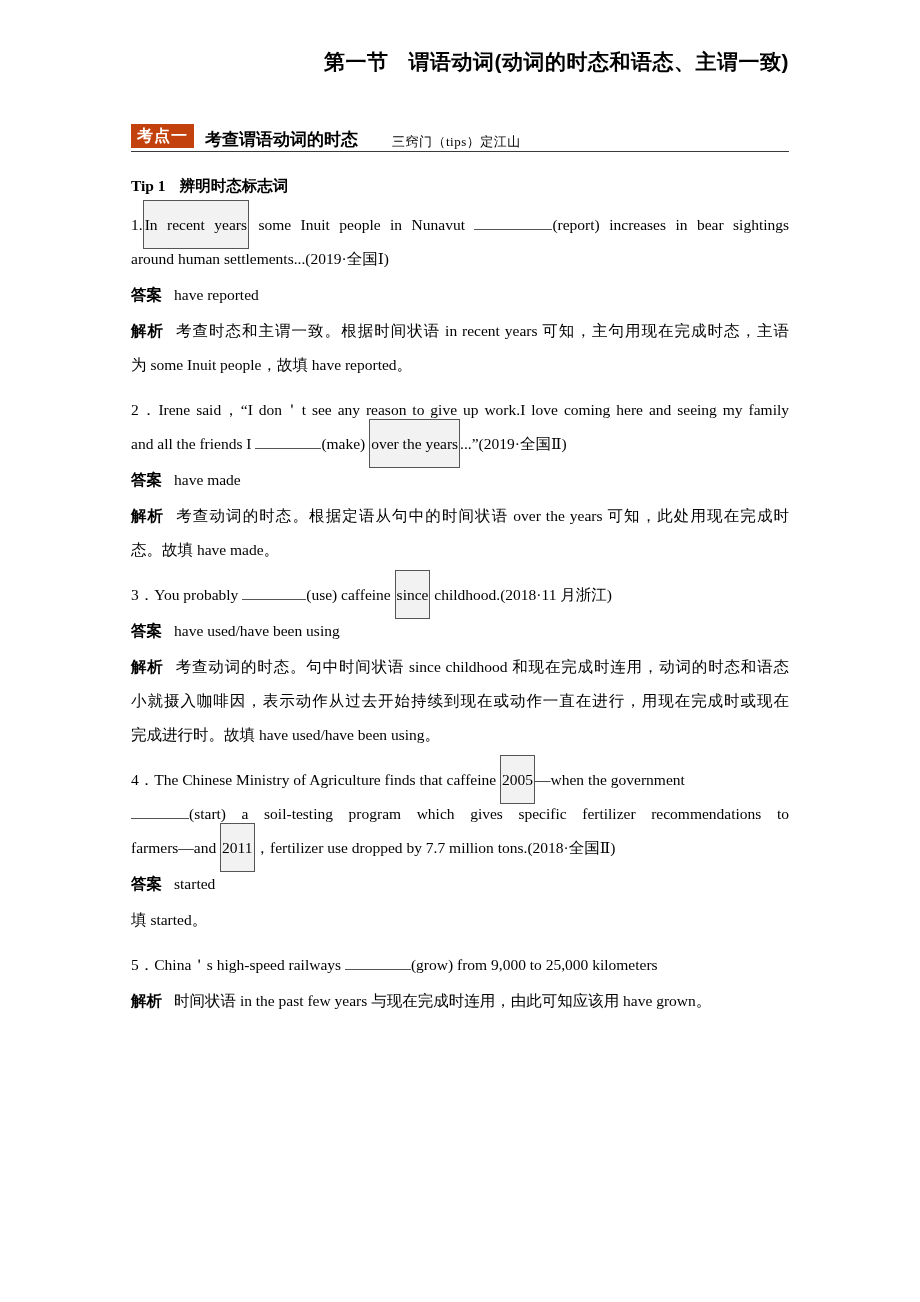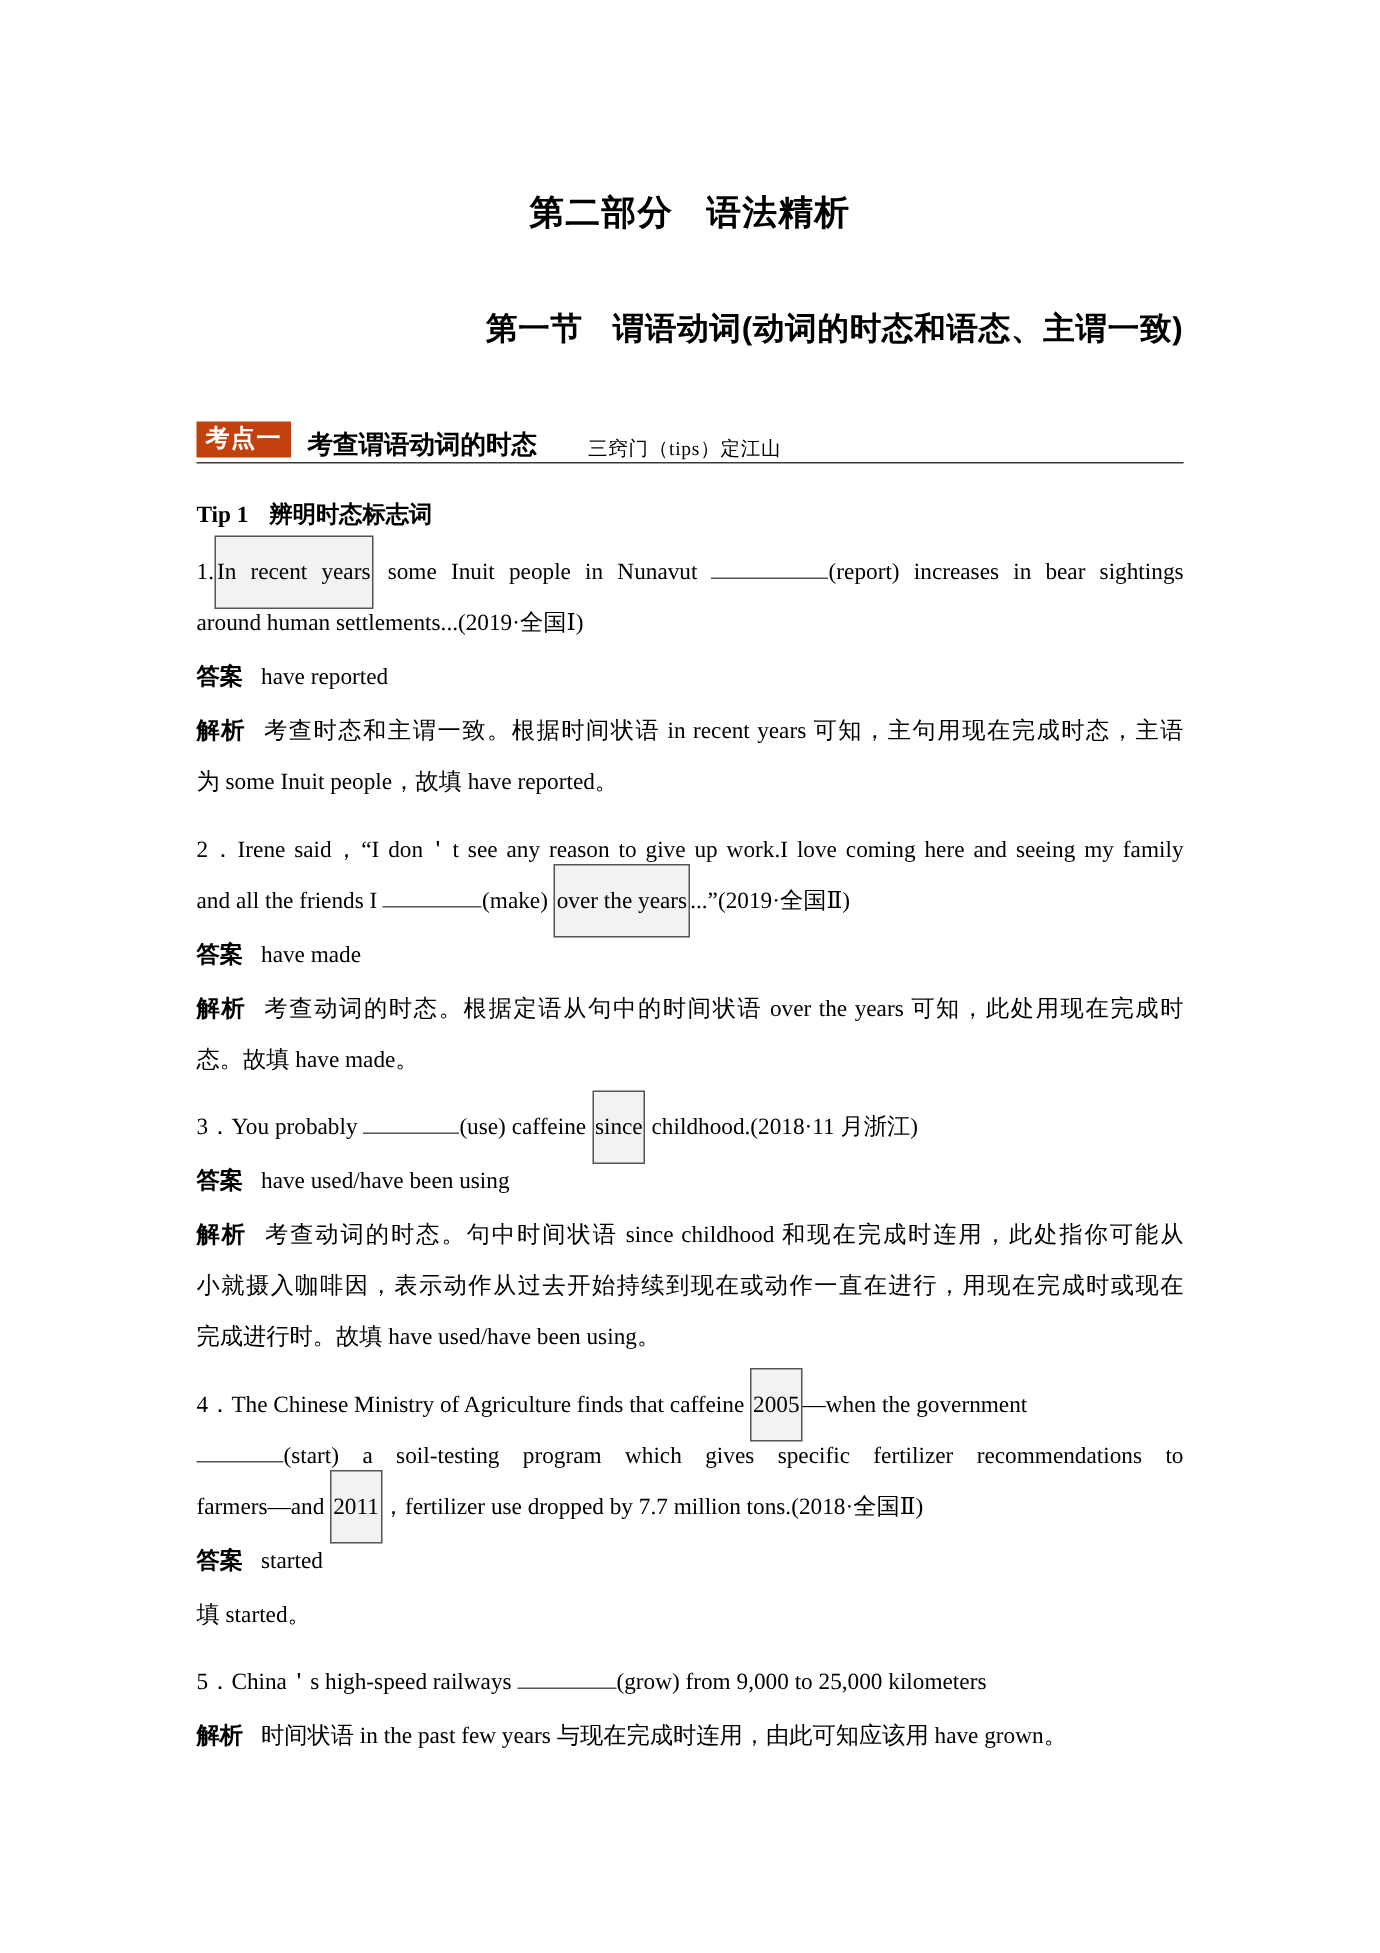--- a/index.html
+++ b/index.html
@@ -134,23 +134,20 @@
     display: block;
     text-align: right;
     text-align-last: left;
   }
 </style>
 </head>
 <body>
 
 <div class="page">
 
-  <div class="part-title">
-    <span>第二部分</span><span class="gap"></span><span>语法精析</span>
-  </div>
 
   <div class="section-title">
     <span>第一节</span><span class="gap"></span><span>谓语动词(动词的时态和语态、主谓一致)</span>
   </div>
 
   <div class="kp-header">
     <span class="kp-badge">考点一</span>
     <span class="kp-title">考查谓语动词的时态</span>
     <span class="kp-tips">三窍门（tips）定江山</span>
   </div>
@@ -188,21 +185,21 @@
   </div>
 
   <div class="qblock">
     <div class="para q">
       <span class="jline-end"><span>3．</span><span>You probably</span>&nbsp;<span class="blank w3"></span><span>(use) caffeine</span>&nbsp;<span class="boxed">since</span>&nbsp;<span>childhood.(2018·11 月浙江)</span></span>
     </div>
     <div class="para ans">
       <span class="lbl">答案</span><span>have used/have been using</span>
     </div>
     <div class="para exp">
-      <span class="jline"><span class="lbl">解析</span><span>考查动词的时态。句中时间状语 since childhood 和现在完成时连用，此处指你可能从</span></span>
+      <span class="jline"><span class="lbl">解析</span><span>考查动词的时态。句中时间状语 since childhood 和现在完成时连用，动词的时态和语态</span></span>
       <span class="jline">小就摄入咖啡因，表示动作从过去开始持续到现在或动作一直在进行，用现在完成时或现在</span>
       <span class="jline-end">完成进行时。故填 have used/have been using。</span>
     </div>
   </div>
 
   <div class="qblock">
     <div class="para q">
       <span class="jline-end"><span>4．</span><span>The Chinese Ministry of Agriculture finds that caffeine</span>&nbsp;<span class="boxed">2005</span><span>—when the government</span></span>
       <span class="jline"><span class="blank w4"></span><span>(start)</span>&nbsp;<span>a soil-testing program which gives specific fertilizer recommendations to</span></span>
       <span class="jline-end"><span>farmers—and</span>&nbsp;<span class="boxed">2011</span><span>，fertilizer use dropped by 7.7 million tons.(2018·全国Ⅱ)</span></span>

